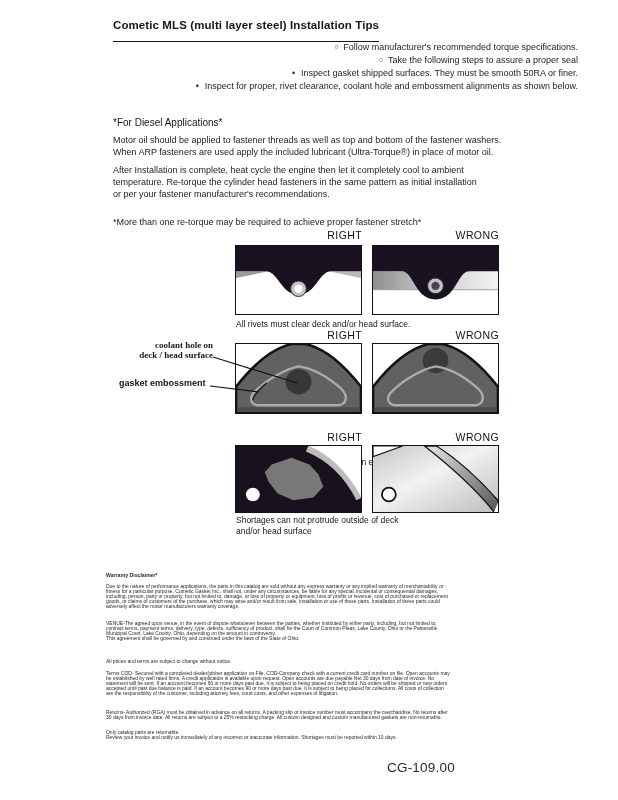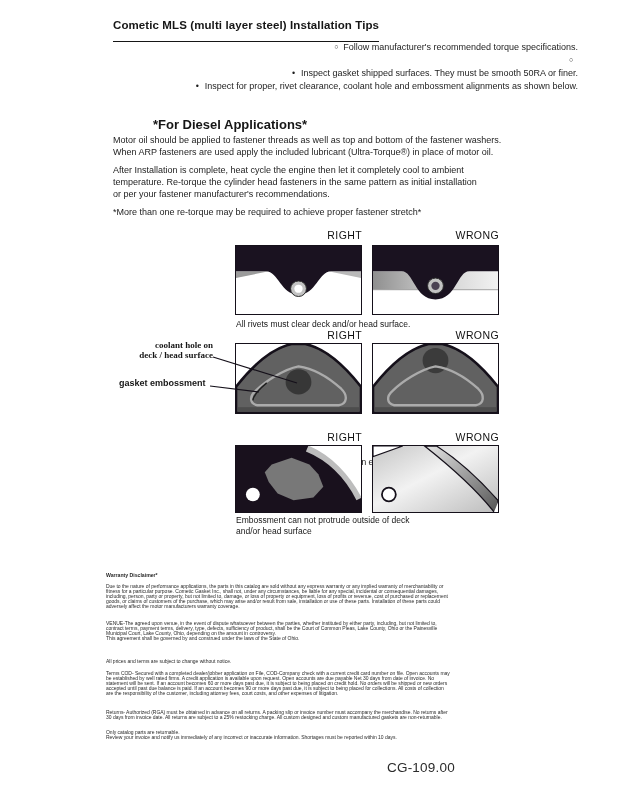--- a/index.html
+++ b/index.html
@@ -20,21 +20,21 @@
   }
 
   
   .tips{left:108px;top:41px;width:470px;}
   .tip-line{display:flex;font-size:9px;line-height:12.9px;color:#1d1d1d;justify-content:flex-end;}
   .tip-line .mark{width:9px;flex:none;font-size:7px;line-height:12.9px;text-align:left;}
   .tip-line.sub{margin-left:8px;}
   .tip-line.sub .mark{font-size:9px;}
 
   
-  .diesel-head{left:113px;top:117px;font-size:13px;font-weight:bold;color:#161616;margin-left:40px;}
+  .diesel-head{left:113px;top:117px;font-size:10px;font-weight:normal;color:#161616;}
   .body-para{font-size:9px;line-height:12.2px;color:#1d1d1d;width:460px;left:113px;}
 
   
   .fig-label{width:127px;text-align:right;font-size:10.5px;letter-spacing:.4px;color:#111;}
   .fig-box{
     width:127px;border:1.5px solid #15101a;background:#fff;box-sizing:border-box;
   }
   .fig-box svg{display:block;width:100%;height:100%;}
   .fig-caption{font-size:8.5px;font-weight:normal;color:#161616;line-height:10.5px;}
   .ann{font-size:9px;font-weight:bold;color:#161616;line-height:9.8px;}
@@ -52,38 +52,39 @@
 <div class="abs doc-title">Cometic MLS (multi layer steel) Installation Tips</div>
 
 <div class="abs tips">
   <div class="tip-line">
     <span class="mark">○</span>
     <span>Follow manufacturer's recommended torque specifications.</span>
   </div>
   <div class="tip-line">
 
     <span class="mark">○</span>
+    <span>Take the following steps to assure a proper seal</span>
   </div>
   <div class="tip-line sub">
     <span class="mark">•</span>
     <span>Inspect gasket shipped surfaces.  They must be smooth 50RA or finer.</span>
   </div>
   <div class="tip-line sub">
     <span class="mark">•</span>
     <span>Inspect for proper, rivet clearance, coolant hole and embossment alignments as shown below.</span>
   </div>
 </div>
 
 <div class="abs diesel-head">*For Diesel Applications*</div>
 <div class="abs body-para pre" style="top:134px;">Motor oil should be applied to fastener threads as well as top and bottom of the fastener washers.
 When ARP fasteners are used apply the included lubricant (Ultra-Torque®) in place of motor oil.</div>
 <div class="abs body-para pre" style="top:164px;">After Installation is complete, heat cycle the engine then let it completely cool to ambient
 temperature. Re-torque the cylinder head fasteners in the same pattern as initial installation
 or per your fastener manufacturer's recommendations.</div>
-<div class="abs body-para" style="top:206px;">*More than one re-torque may be required to achieve proper fastener stretch*</div>
+<div class="abs body-para" style="top:216px;">*More than one re-torque may be required to achieve proper fastener stretch*</div>
 
 <div class="abs fig-label" style="left:235px;top:229px;">RIGHT</div>
 <div class="abs fig-label" style="left:372px;top:229px;">WRONG</div>
 
 <div class="abs fig-box" style="left:235px;top:245px;height:70px;">
   <svg viewBox="0 0 126 70" preserveAspectRatio="none">
     <rect width="126" height="70" fill="#ffffff"></rect>
     <polygon points="0,26 33,26 0,33" fill="#9b9b9b"></polygon>
     <polygon points="126,26 93,26 126,33" fill="#b9b9b9"></polygon>
     <path d="M0,0 H126 V26 H96 C83,26 81,50 63,50 C45,50 43,26 30,26 H0 Z" fill="#1a1220"></path>
@@ -170,21 +171,21 @@
           <stop offset="1" stop-color="#555555"></stop>
       </linearGradient>
     </defs>
     <rect width="126" height="68" fill="url(#g3bg)"></rect>
     <path d="M0,0 H30 L0,11 Z" fill="#ffffff" stroke="#15101a" stroke-width="1.2"></path>
     <path d="M52,0 C78,21 102,42 122,68 L126,68 V56 C106,33 84,13 64,0 Z" fill="url(#g3s)" stroke="#15101a" stroke-width="1.3"></path>
     <path d="M122,68 L126,68 V58 Z" fill="#ffffff"></path>
     <circle cx="16" cy="50" r="7" fill="#ffffff" stroke="#15101a" stroke-width="1.8"></circle>
   </svg>
 </div>
-<div class="abs fig-caption pre" style="left:236px;top:515px;">Embossment can not protrude outside of deck
+<div class="abs fig-caption pre" style="left:236px;top:515px;">Shortages can not protrude outside of deck
 and/or head surface</div>
 
 <div class="abs disc disc-head" style="top:573px;">Warranty Disclaimer*</div>
 <div class="abs disc pre" style="top:584px;">Due to the nature of performance applications, the parts in this catalog are sold without any express warranty or any implied warranty of merchantability or
 fitness for a particular purpose.  Cometic Gasket Inc., shall not, under any circumstances, be liable for any special, incidental or consequential damages,
 including, person, party or property, but not limited to, damage, or loss of property or equipment, loss of profits or revenue, cost of purchased or replacement
 goods, or claims of customers of the purchase, which may arise and/or result from sale, installation or use of these parts.  Installation of these parts could
 adversely affect the motor manufacturers warranty coverage.</div>
 <div class="abs disc pre" style="top:621px;">VENUE-The agreed upon venue, in the event of dispute whatsoever between the parties, whether instituted by either party, including, but not limited to,
 contract terms, payment terms, delivery, type, defects, sufficiency of product, shall be the Court of Common Pleas, Lake County, Ohio or the Painesville

